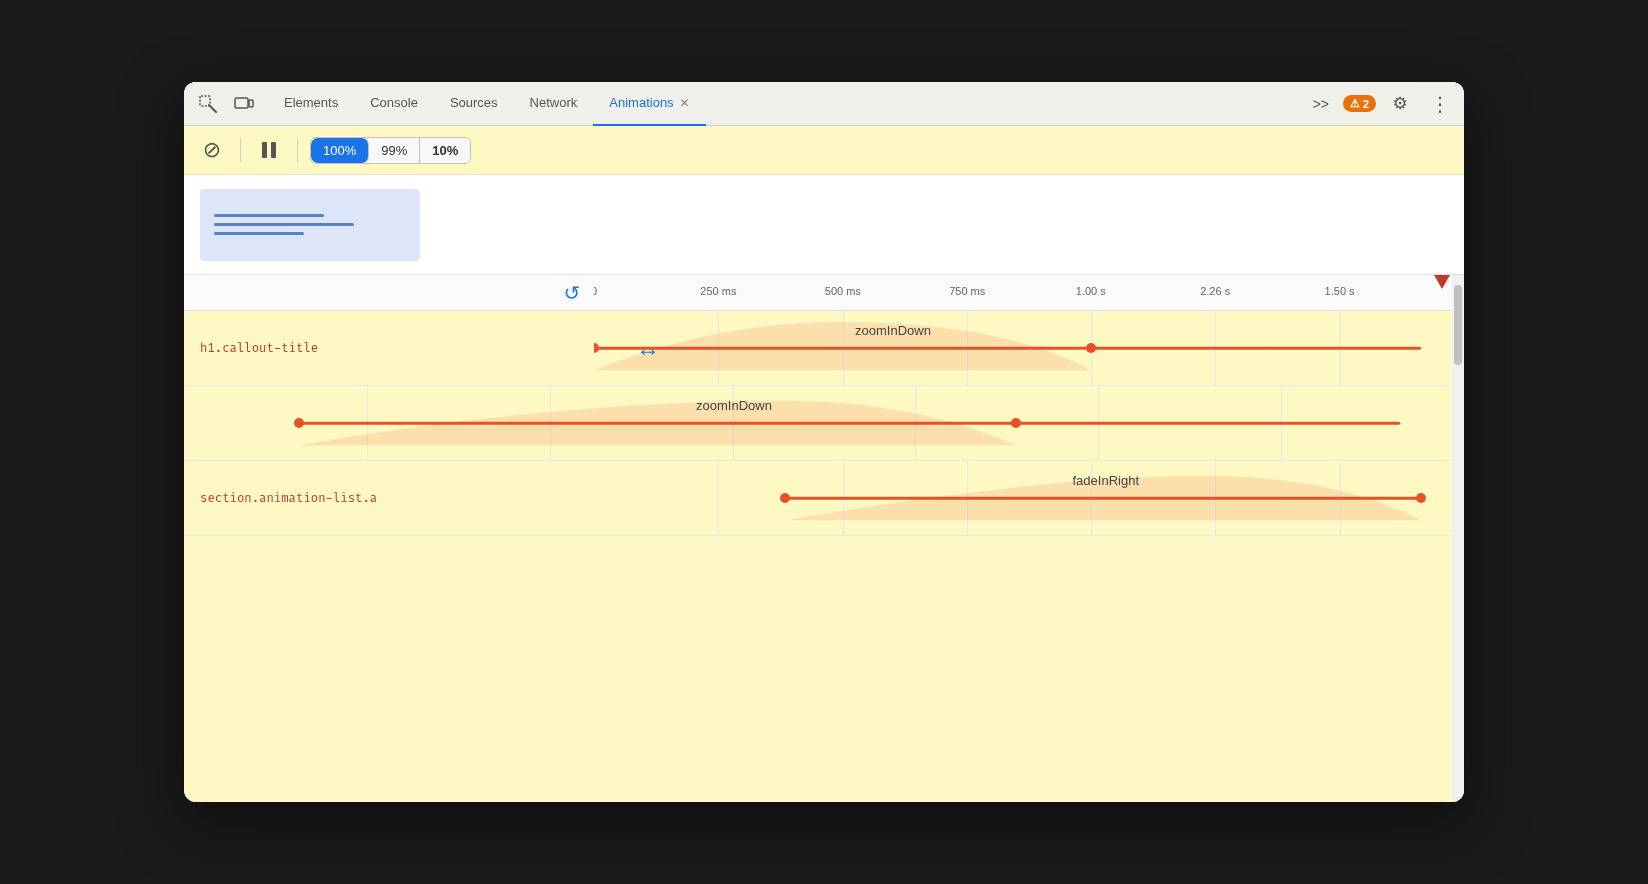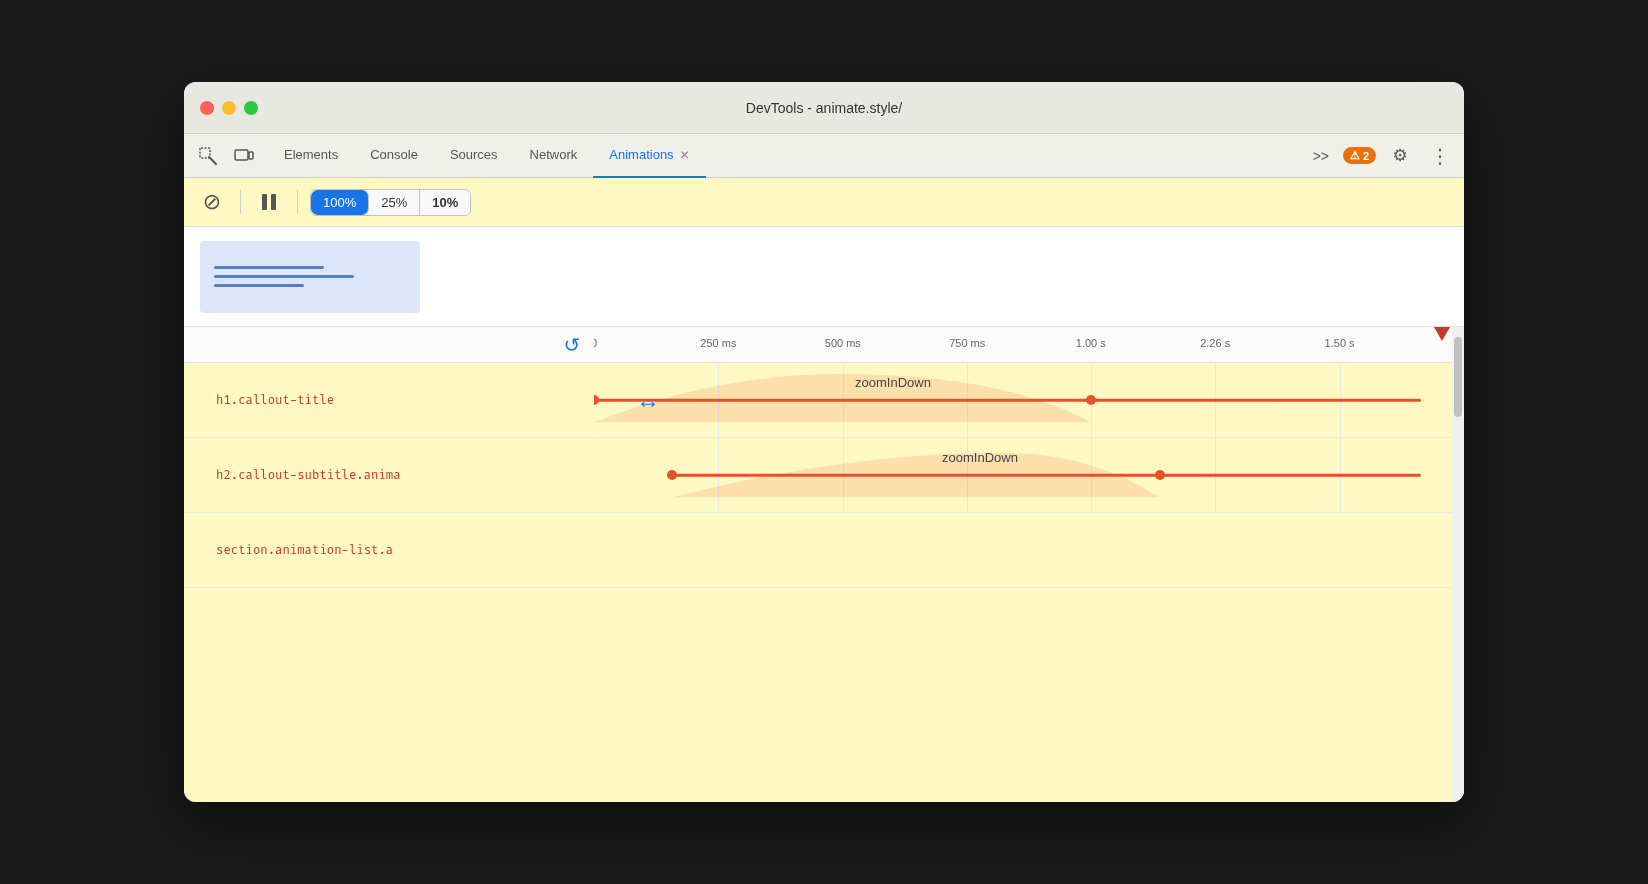--- a/index.html
+++ b/index.html
@@ -274,21 +274,21 @@
     .anim-row {
       display: flex;
       align-items: center;
       height: 75px;
       border-bottom: 1px solid #e8e8e8;
       position: relative;
     }
     .anim-label {
       width: 410px;
       flex-shrink: 0;
-      padding: 0 32px;
+      padding: 0 16px;
       font-family: 'SF Mono', 'Fira Code', monospace;
       font-size: 12px;
       color: #c0392b;
       overflow: hidden;
       text-overflow: ellipsis;
       white-space: nowrap;
     }
     .anim-track {
       flex: 1;
       height: 100%;
@@ -354,28 +354,20 @@
       bottom: 0;
       width: 1px;
       background: #e8e8e8;
     }
   </style>
 </head>
 <body>
 
 <div class="window">
 
-  <div class="titlebar">
-    <div class="titlebar-buttons">
-      <div class="btn-close"></div>
-      <div class="btn-minimize"></div>
-      <div class="btn-maximize"></div>
-    </div>
-    <span class="titlebar-title">DevTools - animate.style/</span>
-  </div>
 
   <div class="devtools">
 
     <div class="tabbar">
       <div class="tabbar-icons">
         <button class="icon-btn">
           <svg width="18" height="18" viewBox="0 0 18 18" fill="none">
             <rect x="1" y="1" width="10" height="10" rx="1" stroke="#555" stroke-width="1.5" stroke-dasharray="2 1.5"></rect>
             <path d="M10 10 L17 17" stroke="#555" stroke-width="2" stroke-linecap="round"></path>
           </svg>
@@ -428,21 +420,21 @@
           <rect x="3" y="2" width="5" height="16" rx="1" fill="#555"></rect>
           <rect x="12" y="2" width="5" height="16" rx="1" fill="#555"></rect>
         </svg>
       </button>
       <div class="toolbar-sep"></div>
       <div class="speed-btns">
         <button class="speed-btn active">
           <span>100%</span>
         </button>
         <button class="speed-btn">
-          <span>25%</span>
+          <span>99%</span>
         </button>
         <button class="speed-btn">
           <span>10%</span>
         </button>
       </div>
     </div>
 
     <div class="preview-area">
       <div class="preview-box">
         <div class="preview-line preview-line-1"></div>
@@ -485,39 +477,53 @@
                 <path d="M 0 80 Q 14 15, 28 15 Q 47.1 15, 57.1 80 Z" fill="rgba(232,80,42,0.15)" stroke="none"></path>
               </svg>
               <div class="anim-line" style="left: 0%; right: 5%;"></div>
               <div class="anim-dot" style="left: 0%;"></div>
               <div class="anim-dot" style="left: 57.1%;"></div>
               <div class="anim-label-text" style="left: 30%;">zoomInDown</div>
               <div style="position: absolute; left: 42px; top: 50%; transform: translateY(-50%); color: rgb(26, 115, 232); font-size: 24px; font-weight: bold; z-index: 5;">↔</div>
             </div>
           </div>
           <div class="anim-row">
-            <div class="anim-label">h2.callout-subtitle.anima</div>
             <div class="anim-track">
               <div class="grid-line" style="left: 14.3%;"></div>
               <div class="grid-line" style="left: 28.6%;"></div>
               <div class="grid-line" style="left: 42.9%;"></div>
               <div class="grid-line" style="left: 57.1%;"></div>
               <div class="grid-line" style="left: 71.4%;"></div>
               <div class="grid-line" style="left: 85.7%;"></div>
               <svg class="easing-svg" preserveAspectRatio="none" viewBox="0 0 100 100">
                 <path d="M 9 80 Q 29 20, 47 20 Q 57 20, 65 80 Z" fill="rgba(232,80,42,0.15)" stroke="none"></path>
               </svg>
               <div class="anim-line" style="left: 9%; right: 5%;"></div>
               <div class="anim-dot" style="left: 9%;"></div>
               <div class="anim-dot" style="left: 65%;"></div>
               <div class="anim-label-text" style="left: 40%;">zoomInDown</div>
             </div>
           </div>
           <div class="anim-row">
             <div class="anim-label">section.animation-list.a</div>
+            <div class="anim-track">
+              <div class="grid-line" style="left: 14.3%;"></div>
+              <div class="grid-line" style="left: 28.6%;"></div>
+              <div class="grid-line" style="left: 42.9%;"></div>
+              <div class="grid-line" style="left: 57.1%;"></div>
+              <div class="grid-line" style="left: 71.4%;"></div>
+              <div class="grid-line" style="left: 85.7%;"></div>
+              <svg class="easing-svg" preserveAspectRatio="none" viewBox="0 0 100 100">
+                <path d="M 22 80 Q 52 20, 70 20 Q 85 20, 95 80 Z" fill="rgba(232,80,42,0.15)" stroke="none"></path>
+              </svg>
+              <div class="anim-line" style="left: 22%; right: 5%;"></div>
+              <div class="anim-dot" style="left: 22%;"></div>
+              <div class="anim-dot" style="left: 95%;"></div>
+              <div class="anim-label-text" style="left: 55%;">fadeInRight</div>
+            </div>
           </div>
         </div>
 
       <div class="timeline-scrollbar">
         <div class="timeline-scroll-thumb"></div>
       </div>
     </div>
   </div>
 </div>
 

